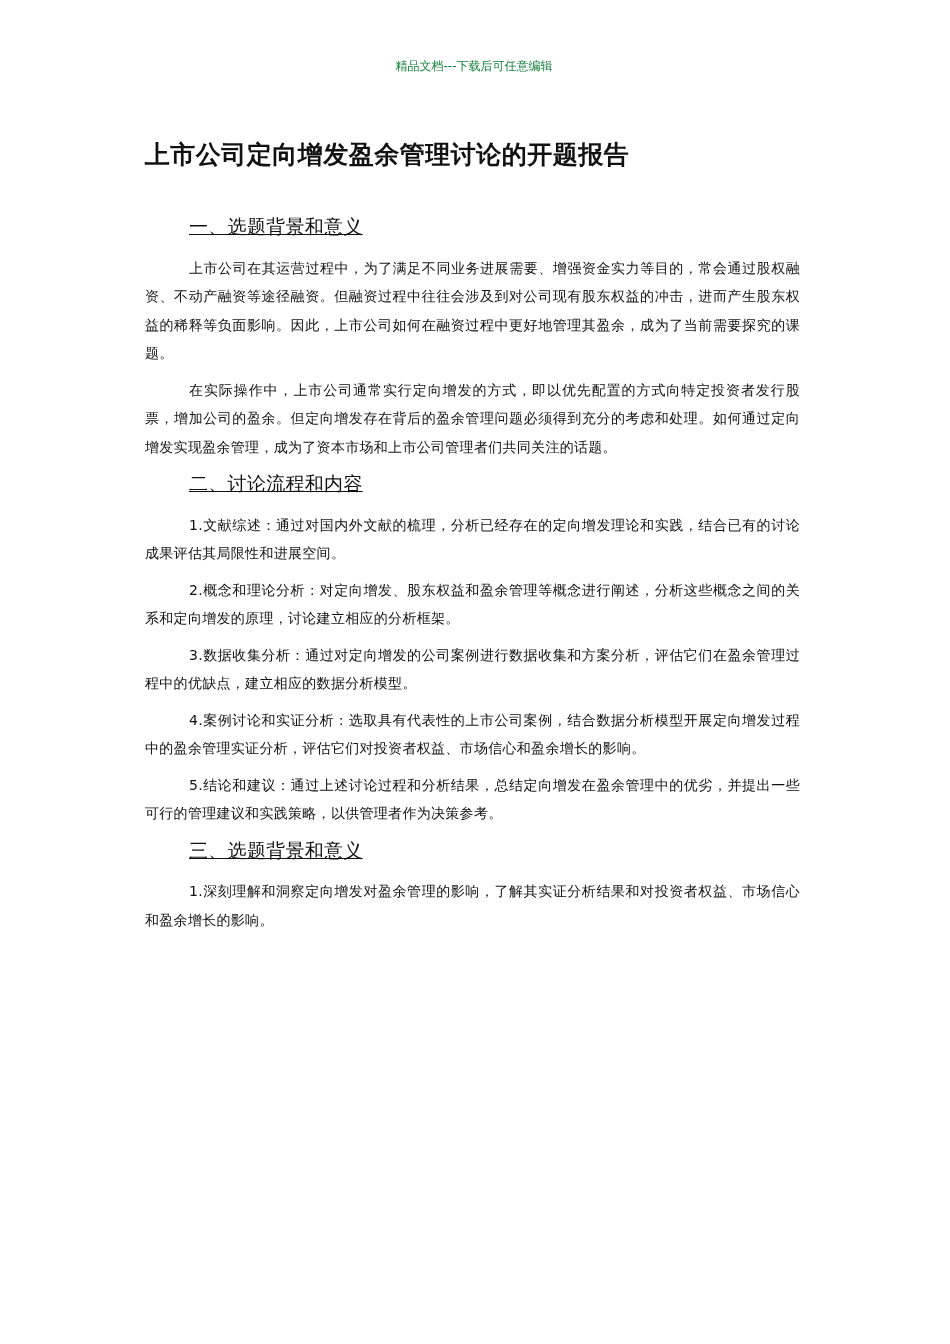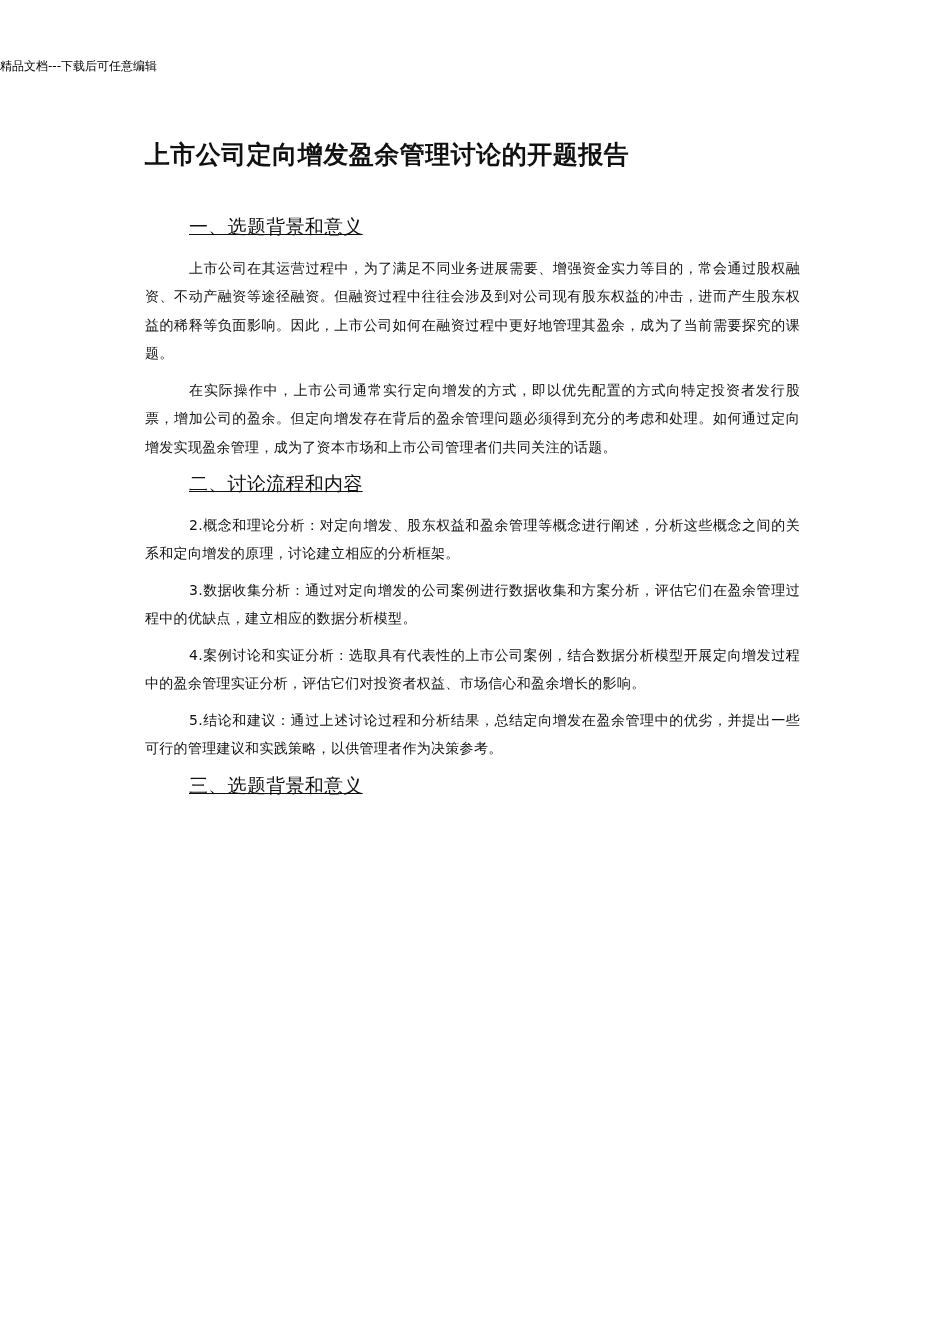--- a/index.html
+++ b/index.html
@@ -13,22 +13,23 @@
       position: relative;
       overflow: hidden;
       font-family: "DejaVu Sans", "Liberation Sans", sans-serif;
       color: #111111;
     }
     .page-header {
       position: absolute;
       top: 58px;
       left: 0;
       width: 948px;
+      text-align: center;
       font-size: 12px;
-      color: #000000;
+      color: #15803d;
       letter-spacing: 0px;
     }
     .doc-title {
       position: absolute;
       top: 138px;
       left: 0;
       width: 774px;
       text-align: center;
       font-size: 25px;
       font-weight: bold;
@@ -68,23 +69,25 @@
 <div class="content">
 
   <div>
     <p class="heading">一、选题背景和意义</p>
     <p class="para">上市公司在其运营过程中，为了满足不同业务进展需要、增强资金实力等目的，常会通过股权融资、不动产融资等途径融资。但融资过程中往往会涉及到对公司现有股东权益的冲击，进而产生股东权益的稀释等负面影响。因此，上市公司如何在融资过程中更好地管理其盈余，成为了当前需要探究的课题。</p>
     <p class="para">在实际操作中，上市公司通常实行定向增发的方式，即以优先配置的方式向特定投资者发行股票，增加公司的盈余。但定向增发存在背后的盈余管理问题必须得到充分的考虑和处理。如何通过定向增发实现盈余管理，成为了资本市场和上市公司管理者们共同关注的话题。</p>
   </div>
 
   <div>
     <p class="heading">二、讨论流程和内容</p>
+    <p class="para">1.文献综述：通过对国内外文献的梳理，分析已经存在的定向增发理论和实践，结合已有的讨论成果评估其局限性和进展空间。</p>
     <p class="para">2.概念和理论分析：对定向增发、股东权益和盈余管理等概念进行阐述，分析这些概念之间的关系和定向增发的原理，讨论建立相应的分析框架。</p>
     <p class="para">3.数据收集分析：通过对定向增发的公司案例进行数据收集和方案分析，评估它们在盈余管理过程中的优缺点，建立相应的数据分析模型。</p>
     <p class="para">4.案例讨论和实证分析：选取具有代表性的上市公司案例，结合数据分析模型开展定向增发过程中的盈余管理实证分析，评估它们对投资者权益、市场信心和盈余增长的影响。</p>
     <p class="para">5.结论和建议：通过上述讨论过程和分析结果，总结定向增发在盈余管理中的优劣，并提出一些可行的管理建议和实践策略，以供管理者作为决策参考。</p>
   </div>
 
   <div>
     <p class="heading">三、选题背景和意义</p>
+    <p class="para">1.深刻理解和洞察定向增发对盈余管理的影响，了解其实证分析结果和对投资者权益、市场信心和盈余增长的影响。</p>
   </div>
 
 </div>
 
 </body></html>

